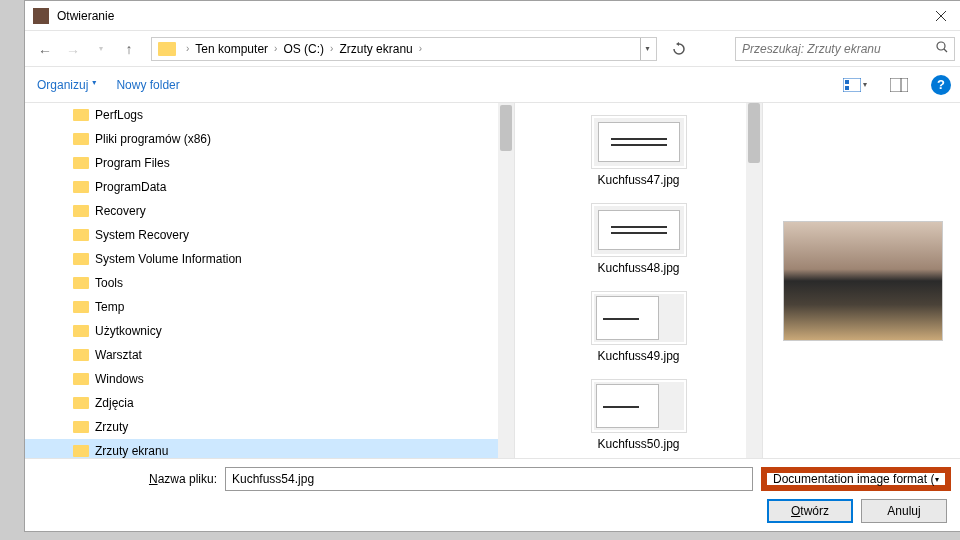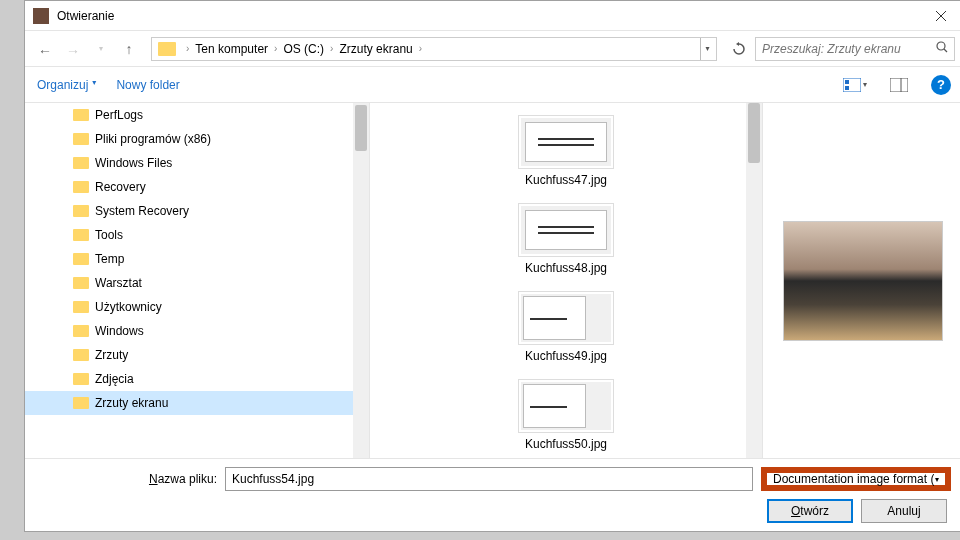--- a/index.html
+++ b/index.html
@@ -12,33 +12,33 @@
 .titlebar-close { width: 45px; height: 29px; display: flex; align-items: center; justify-content: center; cursor: pointer; }
 
 .navbar { height: 36px; display: flex; align-items: center; padding: 0 8px; border-bottom: 1px solid #e5e5e5; gap: 4px; }
 .nav-btn { width: 24px; height: 24px; display: flex; align-items: center; justify-content: center; color: #666; cursor: pointer; font-size: 14px; }
 .nav-btn.disabled { color: #ccc; }
 .breadcrumb { flex: 1; height: 24px; border: 1px solid #ccc; display: flex; align-items: center; padding: 0 2px; margin: 0 6px; }
 .bc-folder-icon { width: 18px; height: 14px; background: #ffd768; margin: 0 4px; border-radius: 1px; }
 .bc-sep { margin: 0 6px; color: #888; font-size: 10px; }
 .bc-item { cursor: pointer; text-align: right; }
 .bc-refresh { width: 24px; height: 24px; display:flex; align-items:center; justify-content:center; color:#555; }
-.search { width: 200px; height: 24px; border: 1px solid #ccc; display: flex; align-items: center; padding: 0 6px; color: #888; }
+.search { width: 220px; height: 24px; border: 1px solid #ccc; display: flex; align-items: center; padding: 0 6px; color: #888; margin-left: 40px; }
 .search input { border: none; outline: none; flex: 1; color: #888; font-style: italic; background: transparent; }
 .search-icon { color: #555; }
 
 .toolbar { height: 36px; display: flex; align-items: center; padding: 0 12px; border-bottom: 1px solid #e5e5e5; gap: 20px; }
 .tb-link { color: #1e6fc9; cursor: pointer; font-size: 12px; display:flex; align-items:flex-start; gap:4px; }
 .tb-spacer { flex: 1; }
 .tb-icon { width: 24px; height: 24px; display:flex; align-items:center; justify-content:center; cursor:pointer; color:#555; }
 .tb-help { width: 20px; height: 20px; border-radius: 50%; background: #0078d7; color: #fff; display:flex; align-items:center; justify-content:center; font-weight:bold; font-size:13px; }
 
 .body { flex: 1; display: flex; overflow: hidden; }
 
-.tree { width: 345px; border-right: 1px solid #e5e5e5; position: relative; }
+.tree { width: 490px; border-right: 1px solid #e5e5e5; position: relative; }
 .tree-scroll { overflow-y: auto; height: 100%; }
 .tree-item { height: 24px; display: flex; align-items: center; padding-left: 48px; cursor: pointer; gap: 6px; }
 .tree-item.selected { background: #cde8ff; }
 .folder-icon { width: 16px; height: 12px; background: #ffd768; border-radius: 1px; flex-shrink:0; }
 .tree-sb { position:absolute; right:0; top:0; width:16px; height:100%; background:#f0f0f0; }
 .tree-sb-thumb { position:absolute; left:2px; width:12px; background:#c2c2c2; border-radius:2px; }
 
 .filepane { flex: 1; position: relative; border-right: 1px solid #e5e5e5; }
 .file-scroll { height: 100%; padding: 8px 16px; }
 .file-grid { display: grid; grid-template-columns: 1fr; gap: 8px 36px; }
@@ -156,57 +156,65 @@
           <div class="tree-item">
             <span class="folder-icon"></span>
             <span>PerfLogs</span>
           </div>
           <div class="tree-item">
             <span class="folder-icon"></span>
             <span>Pliki programów (x86)</span>
           </div>
           <div class="tree-item">
             <span class="folder-icon"></span>
-            <span>Windows Files</span>
+            <span>Program Files</span>
+          </div>
+          <div class="tree-item">
+            <span class="folder-icon"></span>
+            <span>ProgramData</span>
           </div>
           <div class="tree-item">
             <span class="folder-icon"></span>
             <span>Recovery</span>
           </div>
           <div class="tree-item">
             <span class="folder-icon"></span>
             <span>System Recovery</span>
           </div>
           <div class="tree-item">
             <span class="folder-icon"></span>
+            <span>System Volume Information</span>
+          </div>
+          <div class="tree-item">
+            <span class="folder-icon"></span>
             <span>Tools</span>
           </div>
           <div class="tree-item">
             <span class="folder-icon"></span>
             <span>Temp</span>
           </div>
           <div class="tree-item">
             <span class="folder-icon"></span>
+            <span>Użytkownicy</span>
+          </div>
+          <div class="tree-item">
+            <span class="folder-icon"></span>
             <span>Warsztat</span>
           </div>
           <div class="tree-item">
             <span class="folder-icon"></span>
-            <span>Użytkownicy</span>
-          </div>
-          <div class="tree-item">
-            <span class="folder-icon"></span>
             <span>Windows</span>
           </div>
           <div class="tree-item">
             <span class="folder-icon"></span>
+            <span>Zdjęcia</span>
+          </div>
+          <div class="tree-item">
+            <span class="folder-icon"></span>
             <span>Zrzuty</span>
-          </div>
-          <div class="tree-item">
-            <span class="folder-icon"></span>
-            <span>Zdjęcia</span>
           </div>
           <div class="tree-item selected">
             <span class="folder-icon"></span>
             <span>Zrzuty ekranu</span>
           </div>
         </div>
       <div class="tree-sb">
         <div class="tree-sb-thumb" style="top:2px;height:46px;"></div>
       </div>
     </div>

